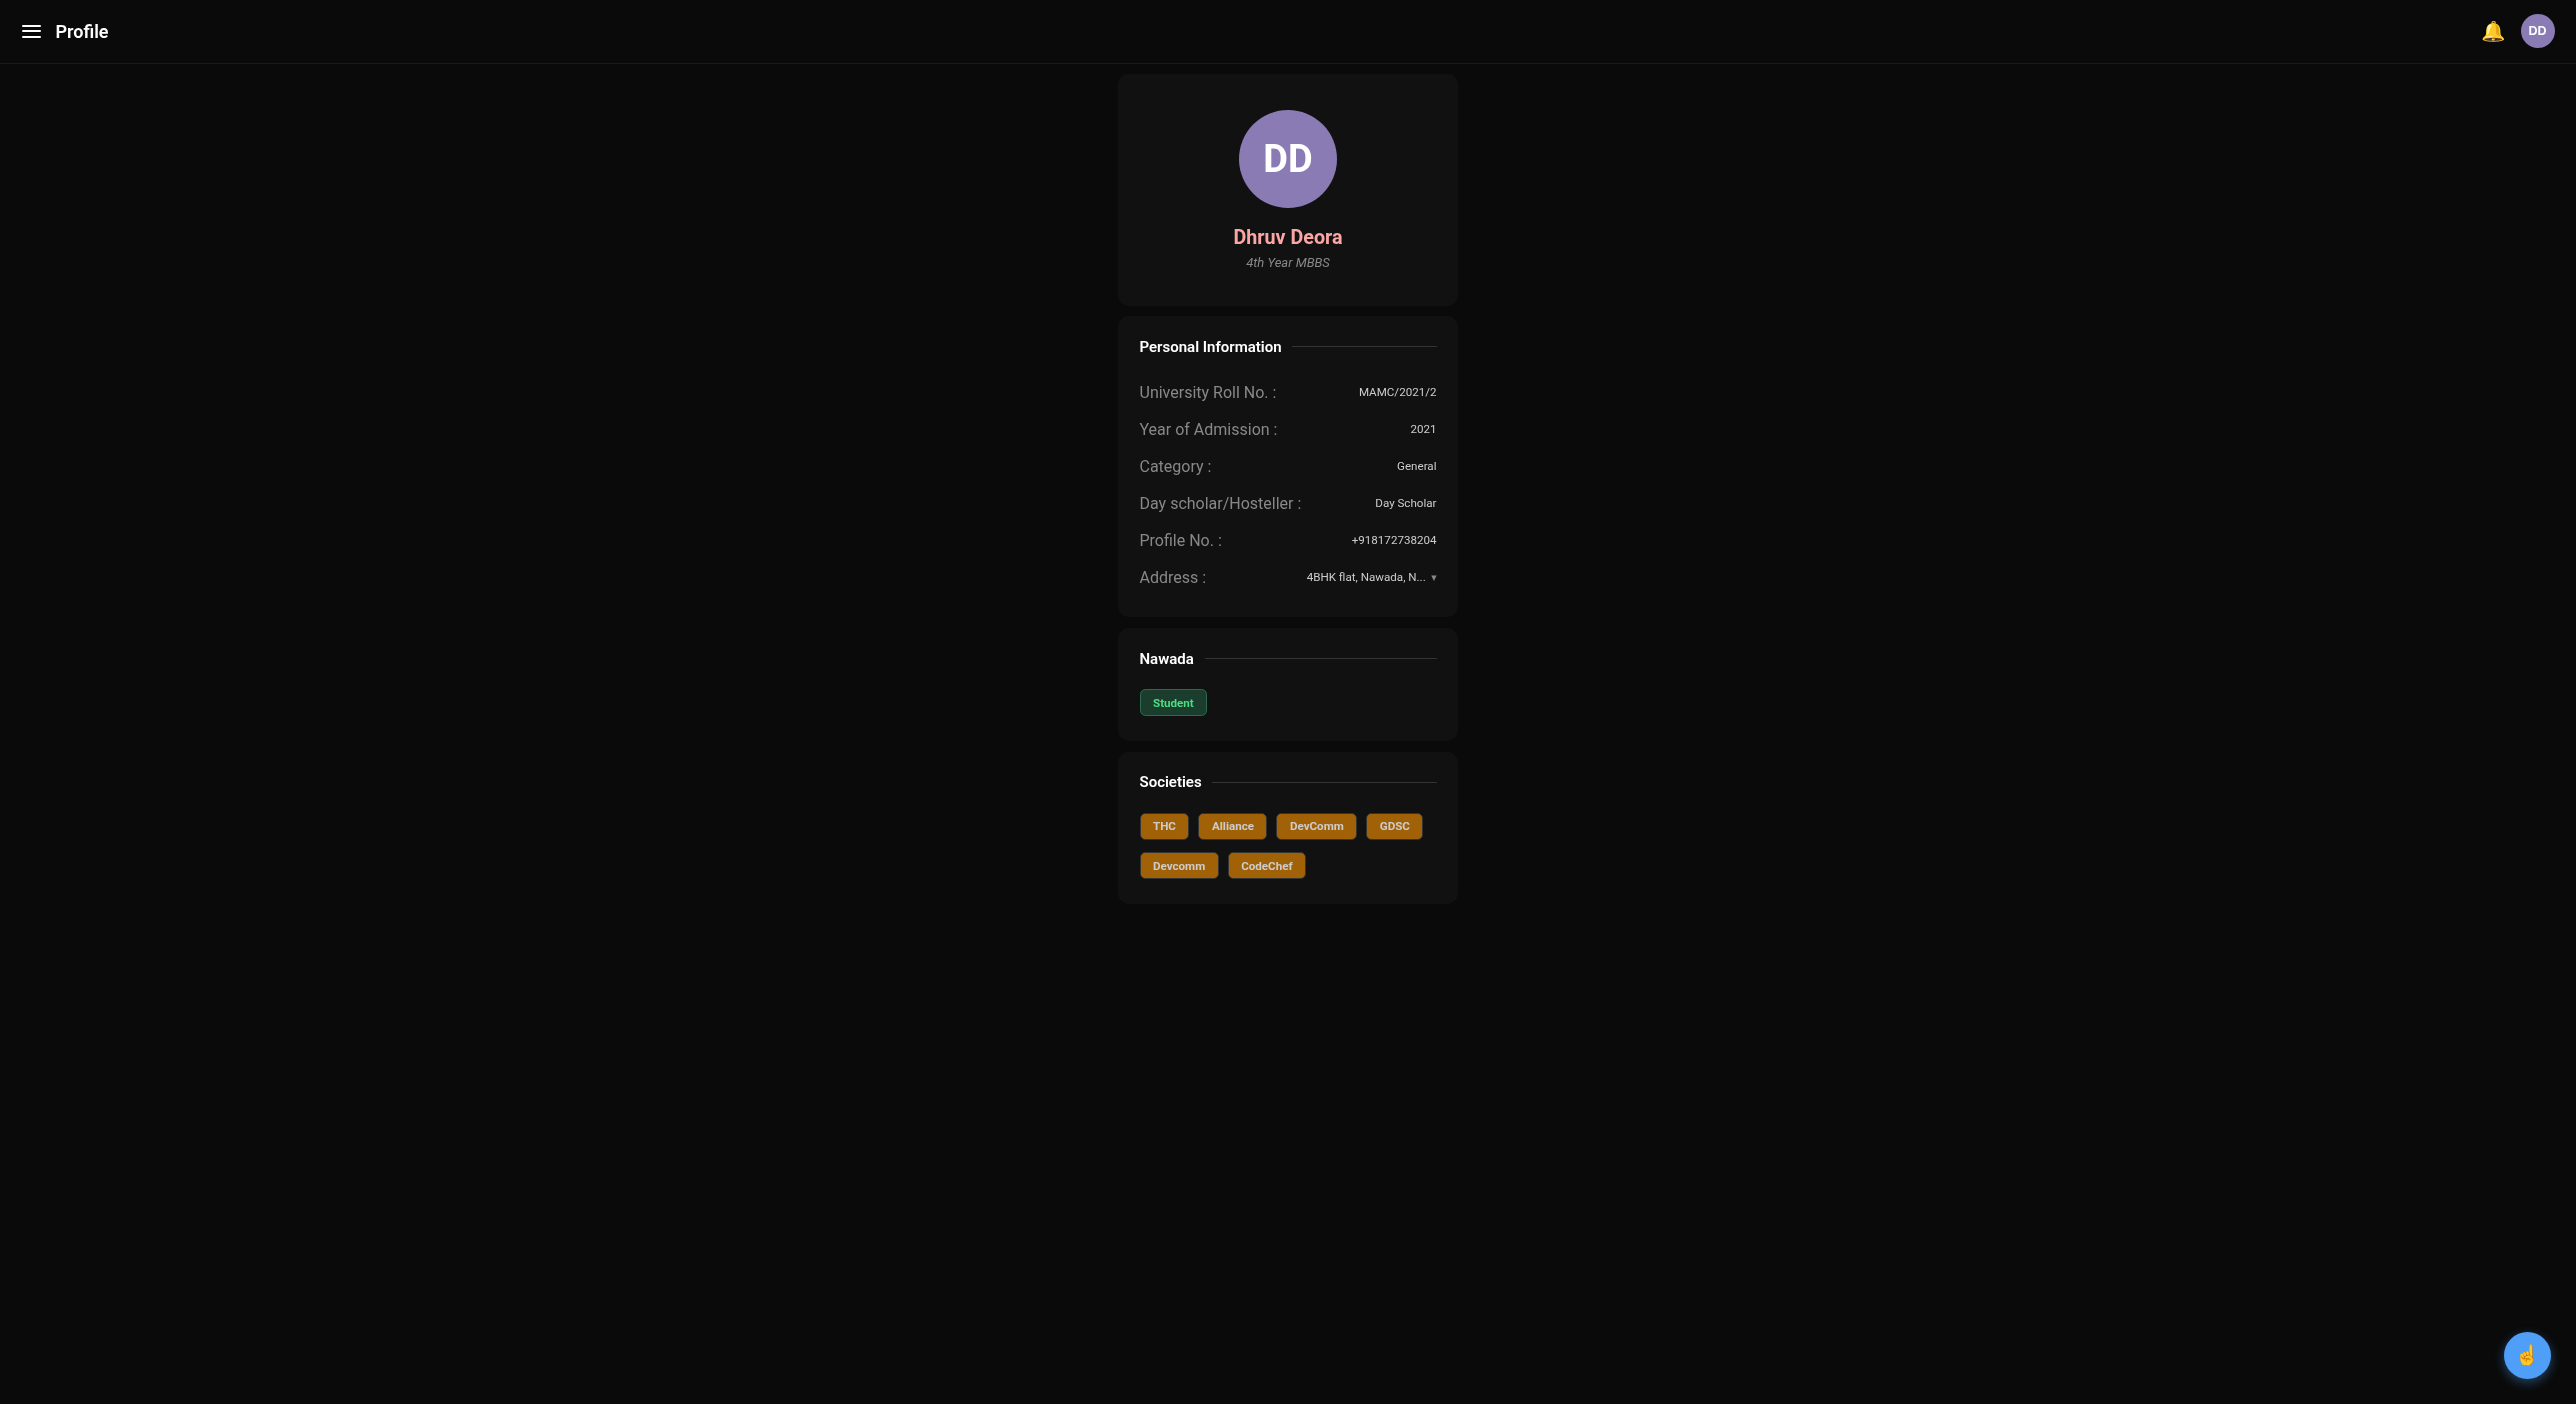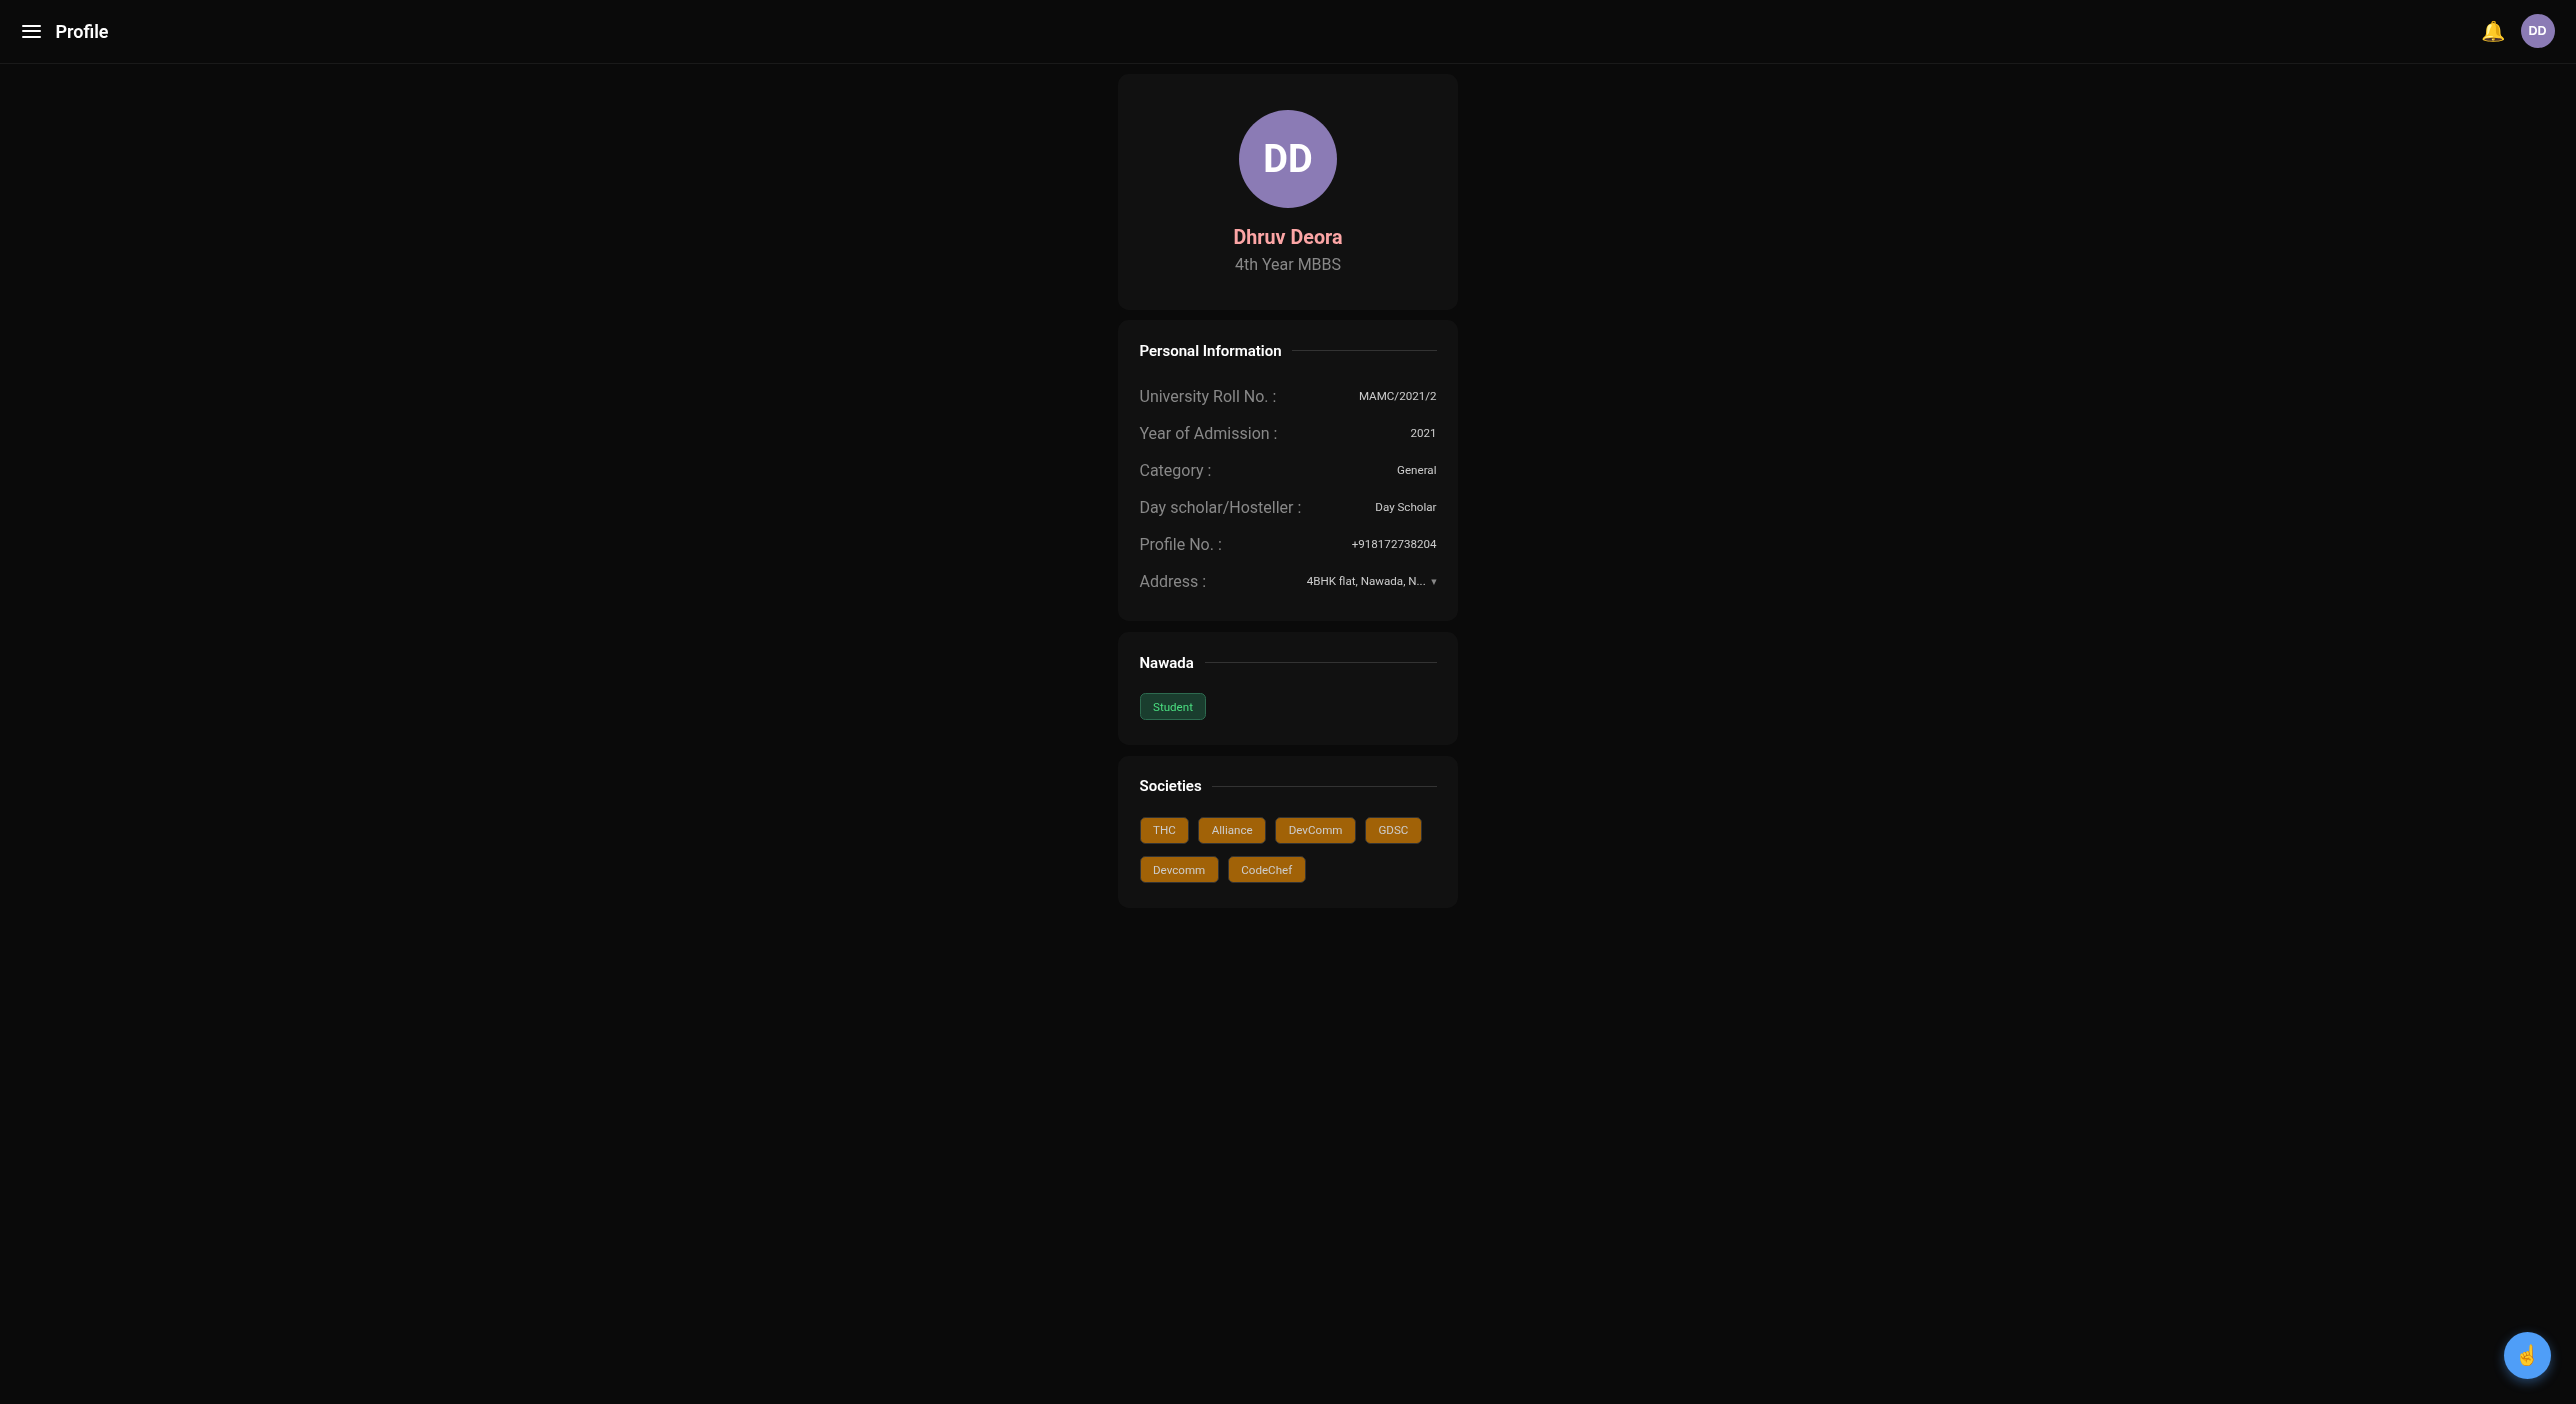--- a/index.html
+++ b/index.html
@@ -122,23 +122,24 @@
 
     .profile-name {
       font-size: 19.7px;
       font-weight: 700;
       color: #fca5a5;
       margin-bottom: 5.4px;
       text-align: center;
     }
 
     .profile-subtitle {
-      font-size: 16px;
+      font-size: 13px;
       color: #888888;
       text-align: center;
+      font-style: italic;
     }
 
     
     .info-card {
       background-color: #111111;
       border-radius: 10.7px;
       padding: 21.5px 21.5px;
       margin-bottom: 10.7px;
     }
 
@@ -194,21 +195,21 @@
       padding: 21.5px 21.5px;
       margin-bottom: 10.7px;
     }
 
     .badge {
       display: inline-flex;
       align-items: center;
       padding: 5.4px 12.5px;
       border-radius: 5.4px;
       font-size: 11.6px;
-      font-weight: 400;
+      font-weight: 700;
       margin: 3.6px 3.6px 3.6px 0;
     }
 
     .badge-green {
       background-color: #1a3d2e;
       color: #4ade80;
       border: 0.9px solid #2d6a4f;
     }
 
     .badge-gray {

